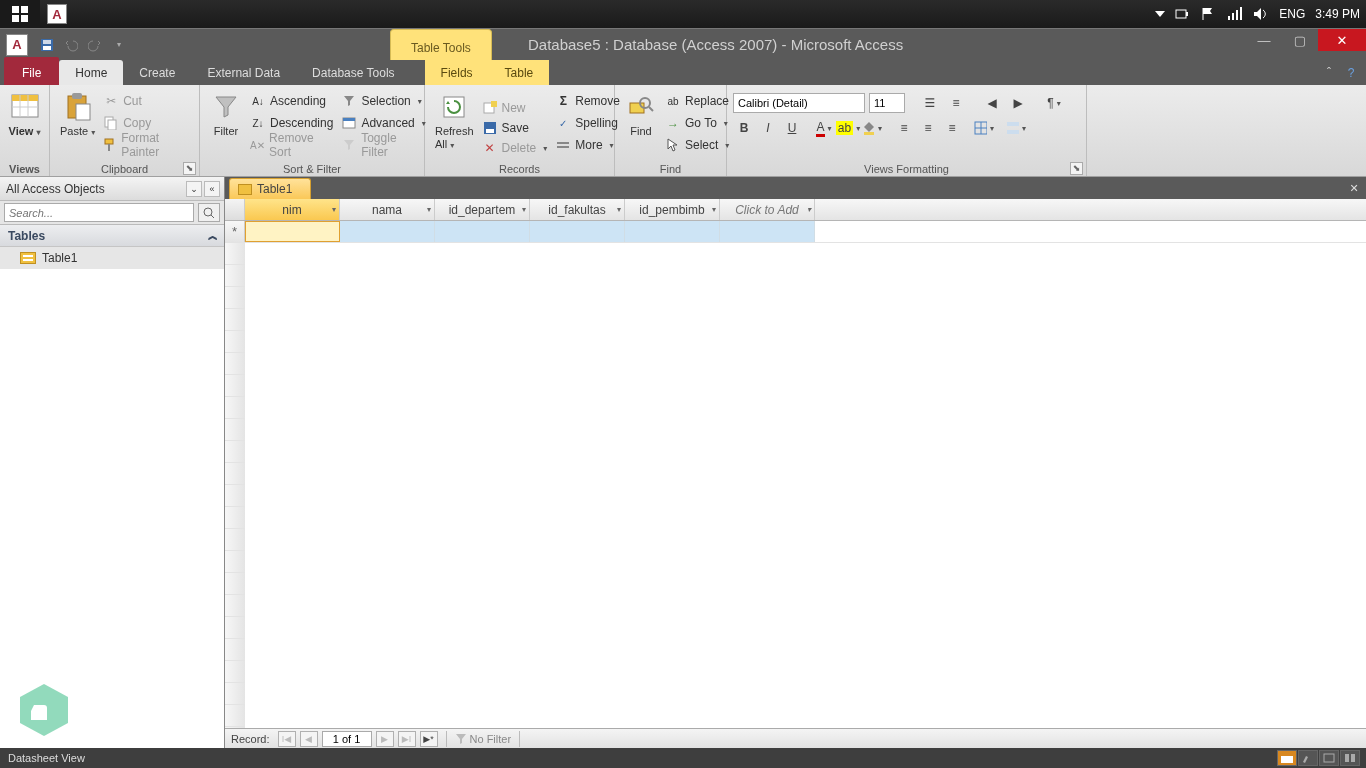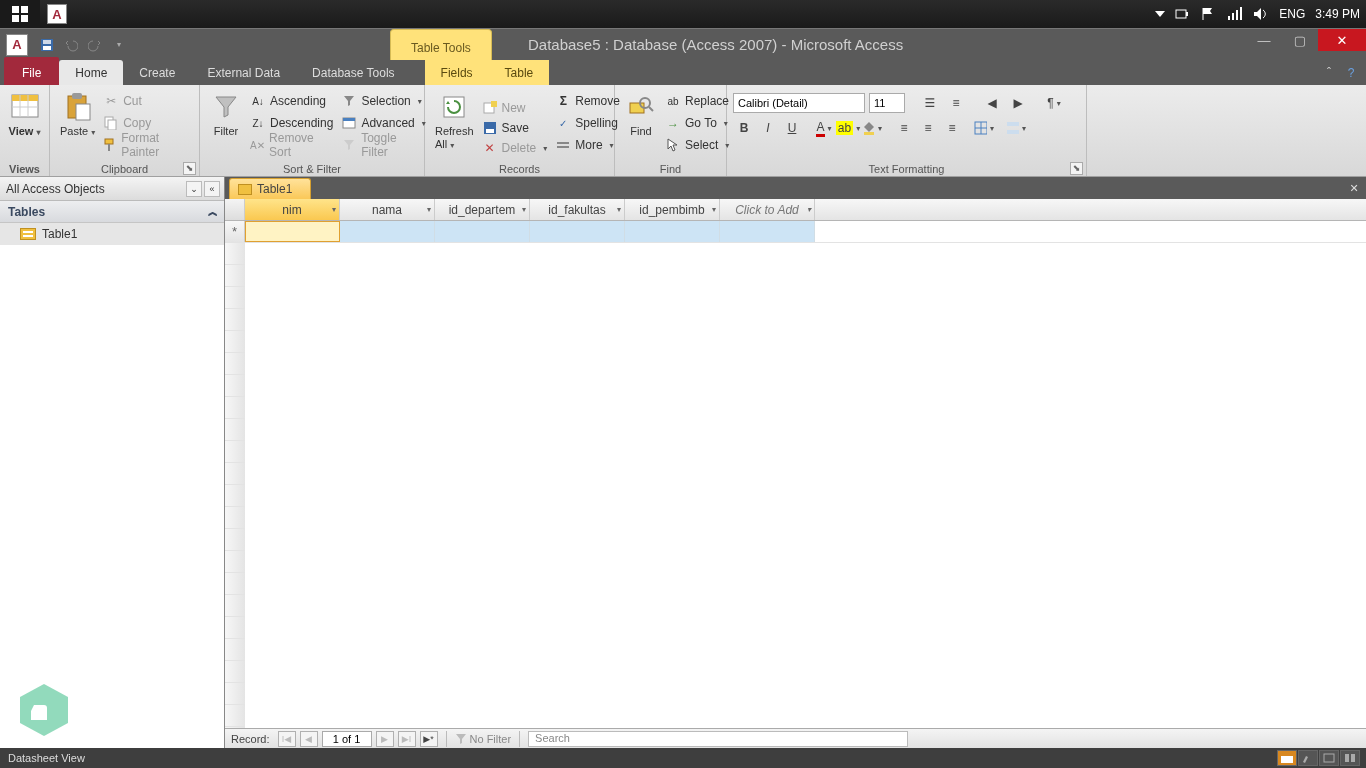--- a/index.html
+++ b/index.html
@@ -439,32 +439,41 @@
           </span>
         <span style="width:6px"></span>
         <span class="tfbtn drop">
             <svg width="14" height="14">
               <rect x="1" y="1" width="12" height="4" fill="#cde"></rect>
               <rect x="1" y="9" width="12" height="4" fill="#cde"></rect>
             </svg>
           </span>
       </div>
     </div>
-    <div class="glabel"><span>Text Formatting</span><span class="dlaunch">⬊</span></div>
+    <div class="glabel"><span>Views Formatting</span><span class="dlaunch">⬊</span></div>
   </div>
 </div>
 
 <div class="content">
   <div class="navpane">
     <div class="navhead">
       <span>All Access Objects</span>
       <div class="carets">
         <span>⌄</span>
         <span>«</span>
       </div>
+    </div>
+    <div class="search">
+      <input placeholder="Search..." style="">
+      <div class="sbtn">
+          <svg width="12" height="12" viewBox="0 0 12 12">
+            <circle cx="5" cy="5" r="4" fill="none" stroke="#666"></circle>
+            <line x1="8" y1="8" x2="11" y2="11" stroke="#666"></line>
+          </svg>
+        </div>
     </div>
     <div class="cat">
       <span>Tables</span>
       <span class="col-caret">︽</span>
     </div>
     <div class="item">
       <span class="ticon"></span>
       <span>Table1</span>
     </div>
     <div class="body"></div>
@@ -550,21 +559,20 @@
       <span class="nbtn dis">▶I</span>
       <span class="nbtn">▶*</span>
       <span class="sep"></span>
       <span class="filter">
           <svg width="12" height="12">
             <path d="M1 1h10l-4 5v4l-2 1v-5z" fill="#bbb"></path>
           </svg>
           <span>No Filter</span>
         </span>
       <span class="sep"></span>
-      <div class="searchbox">Search</div>
     </div>
   </div>
 </div>
 
 <div class="statusbar">
   <span>Datasheet View</span>
   <div class="views">
     <span class="vbtn active">
         <svg width="12" height="10">
           <rect width="12" height="10" fill="#fff"></rect>

